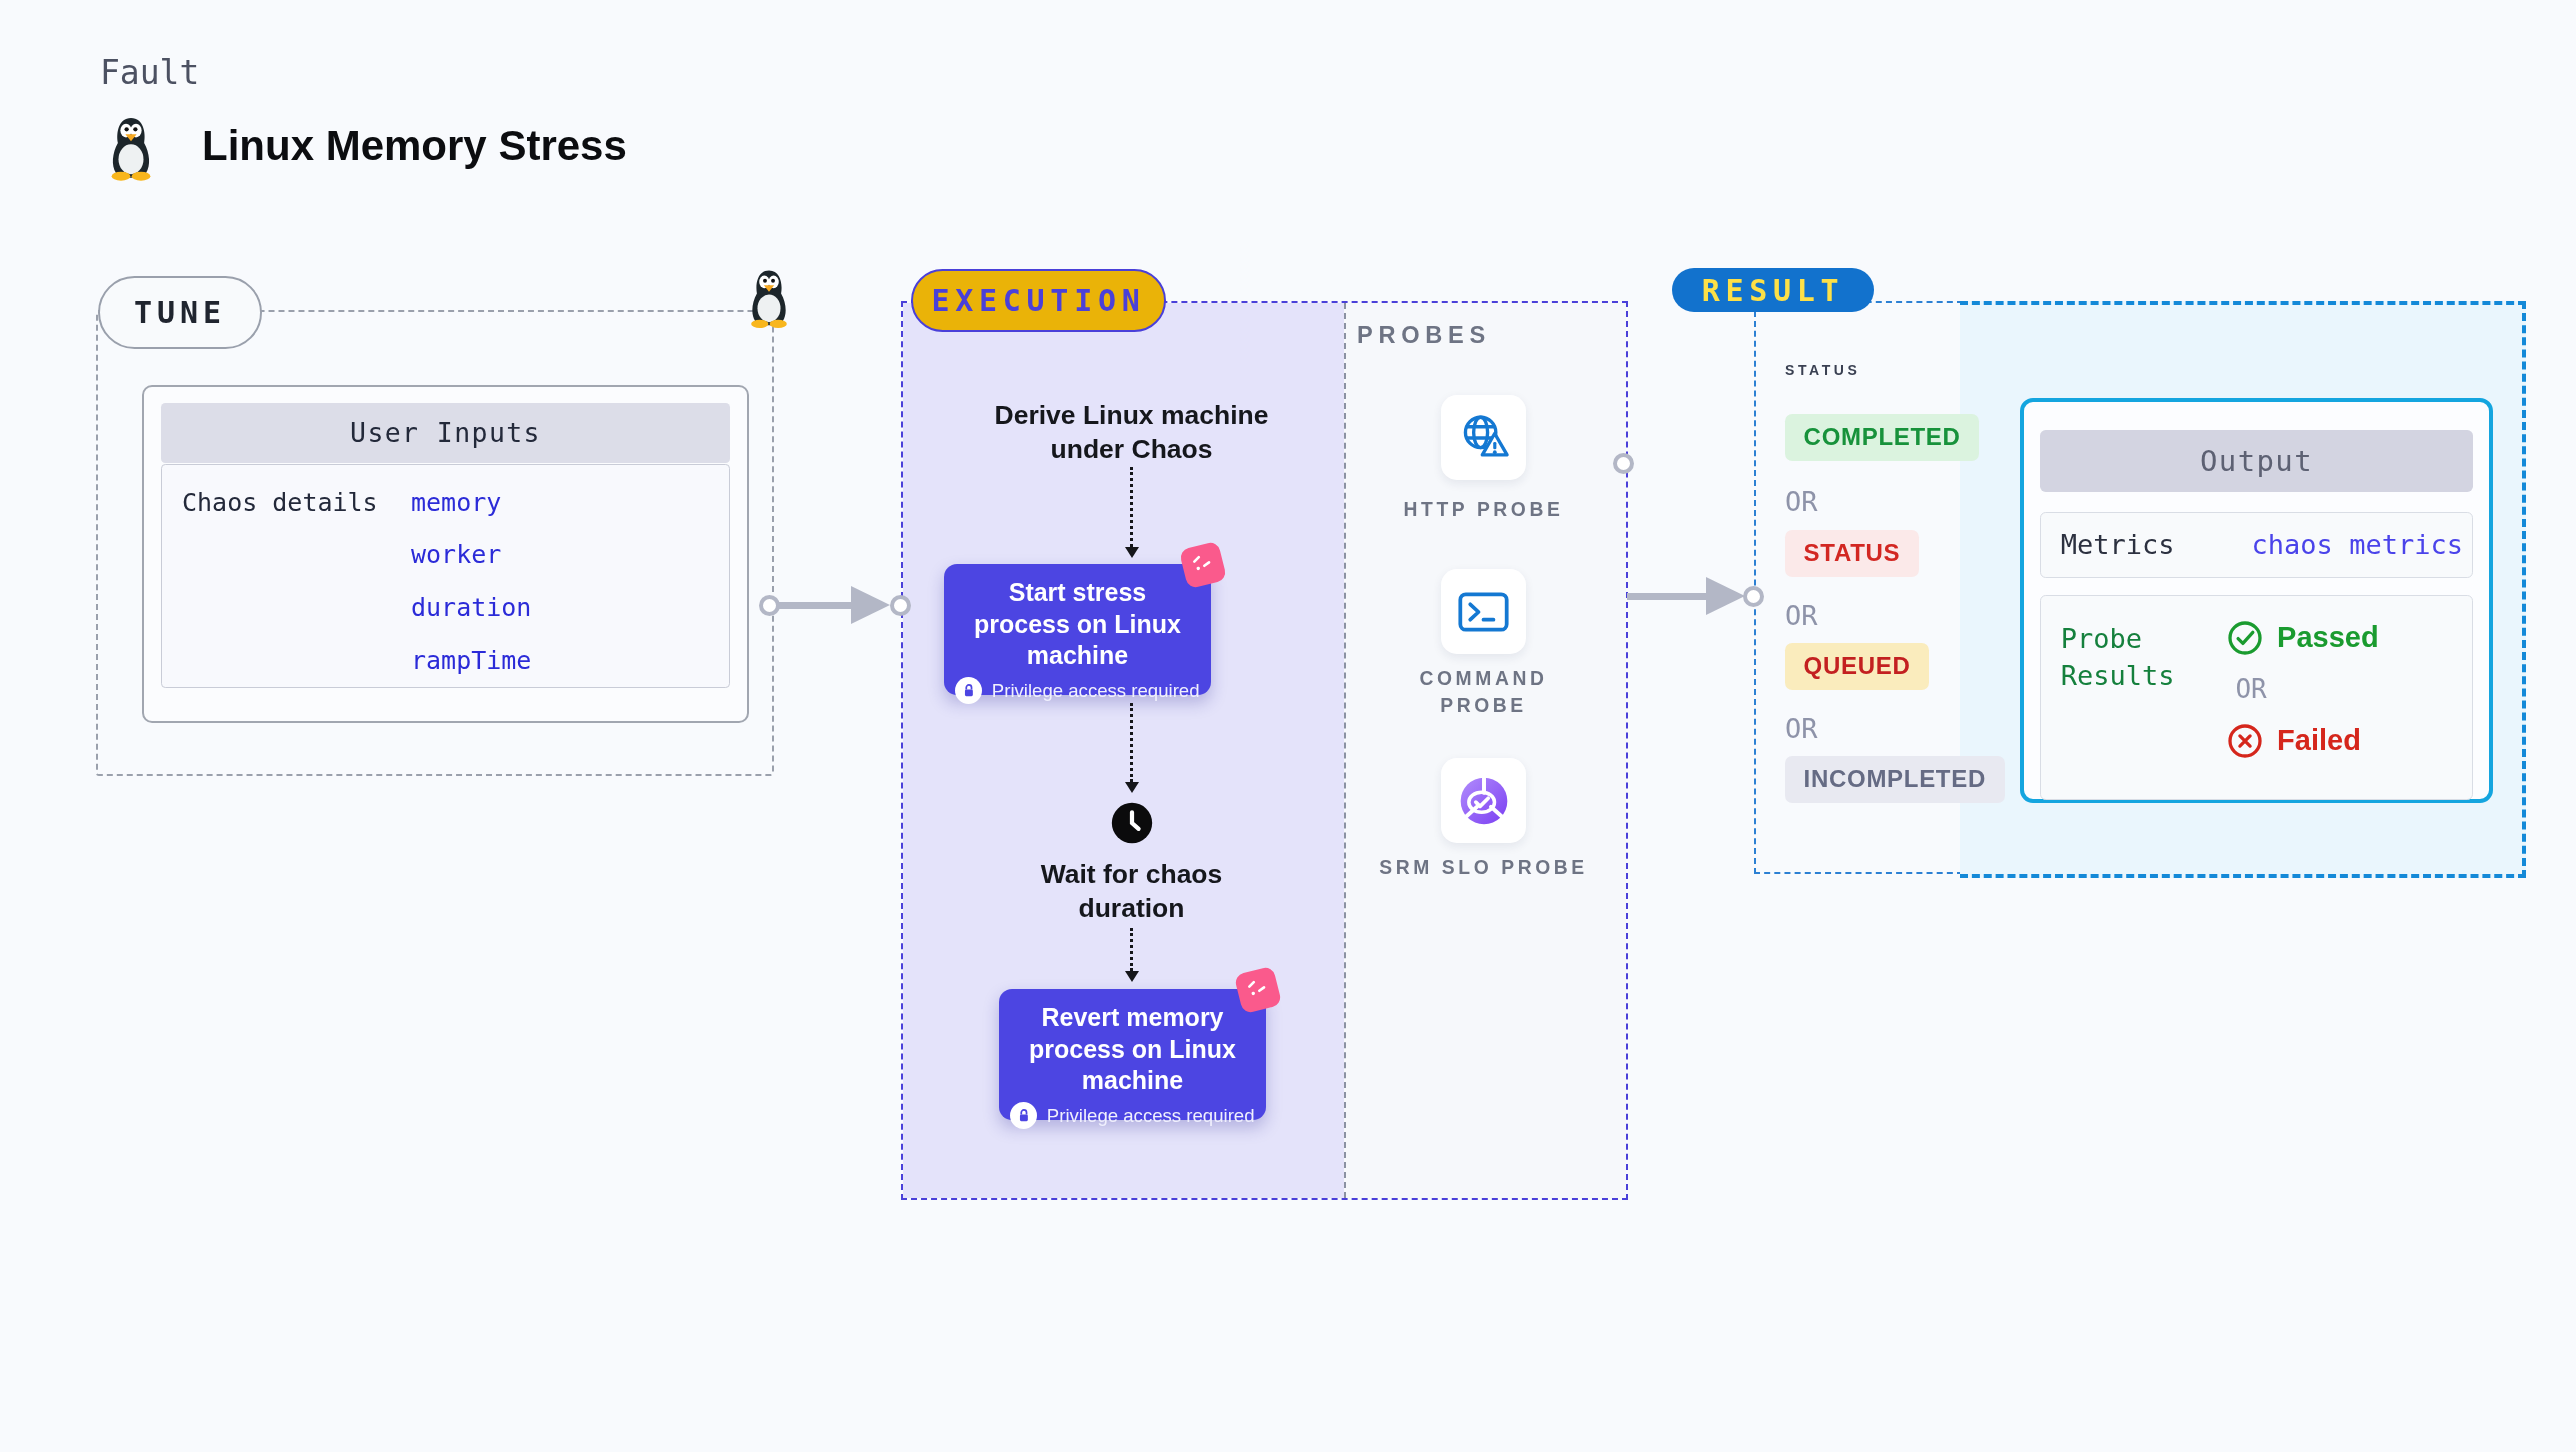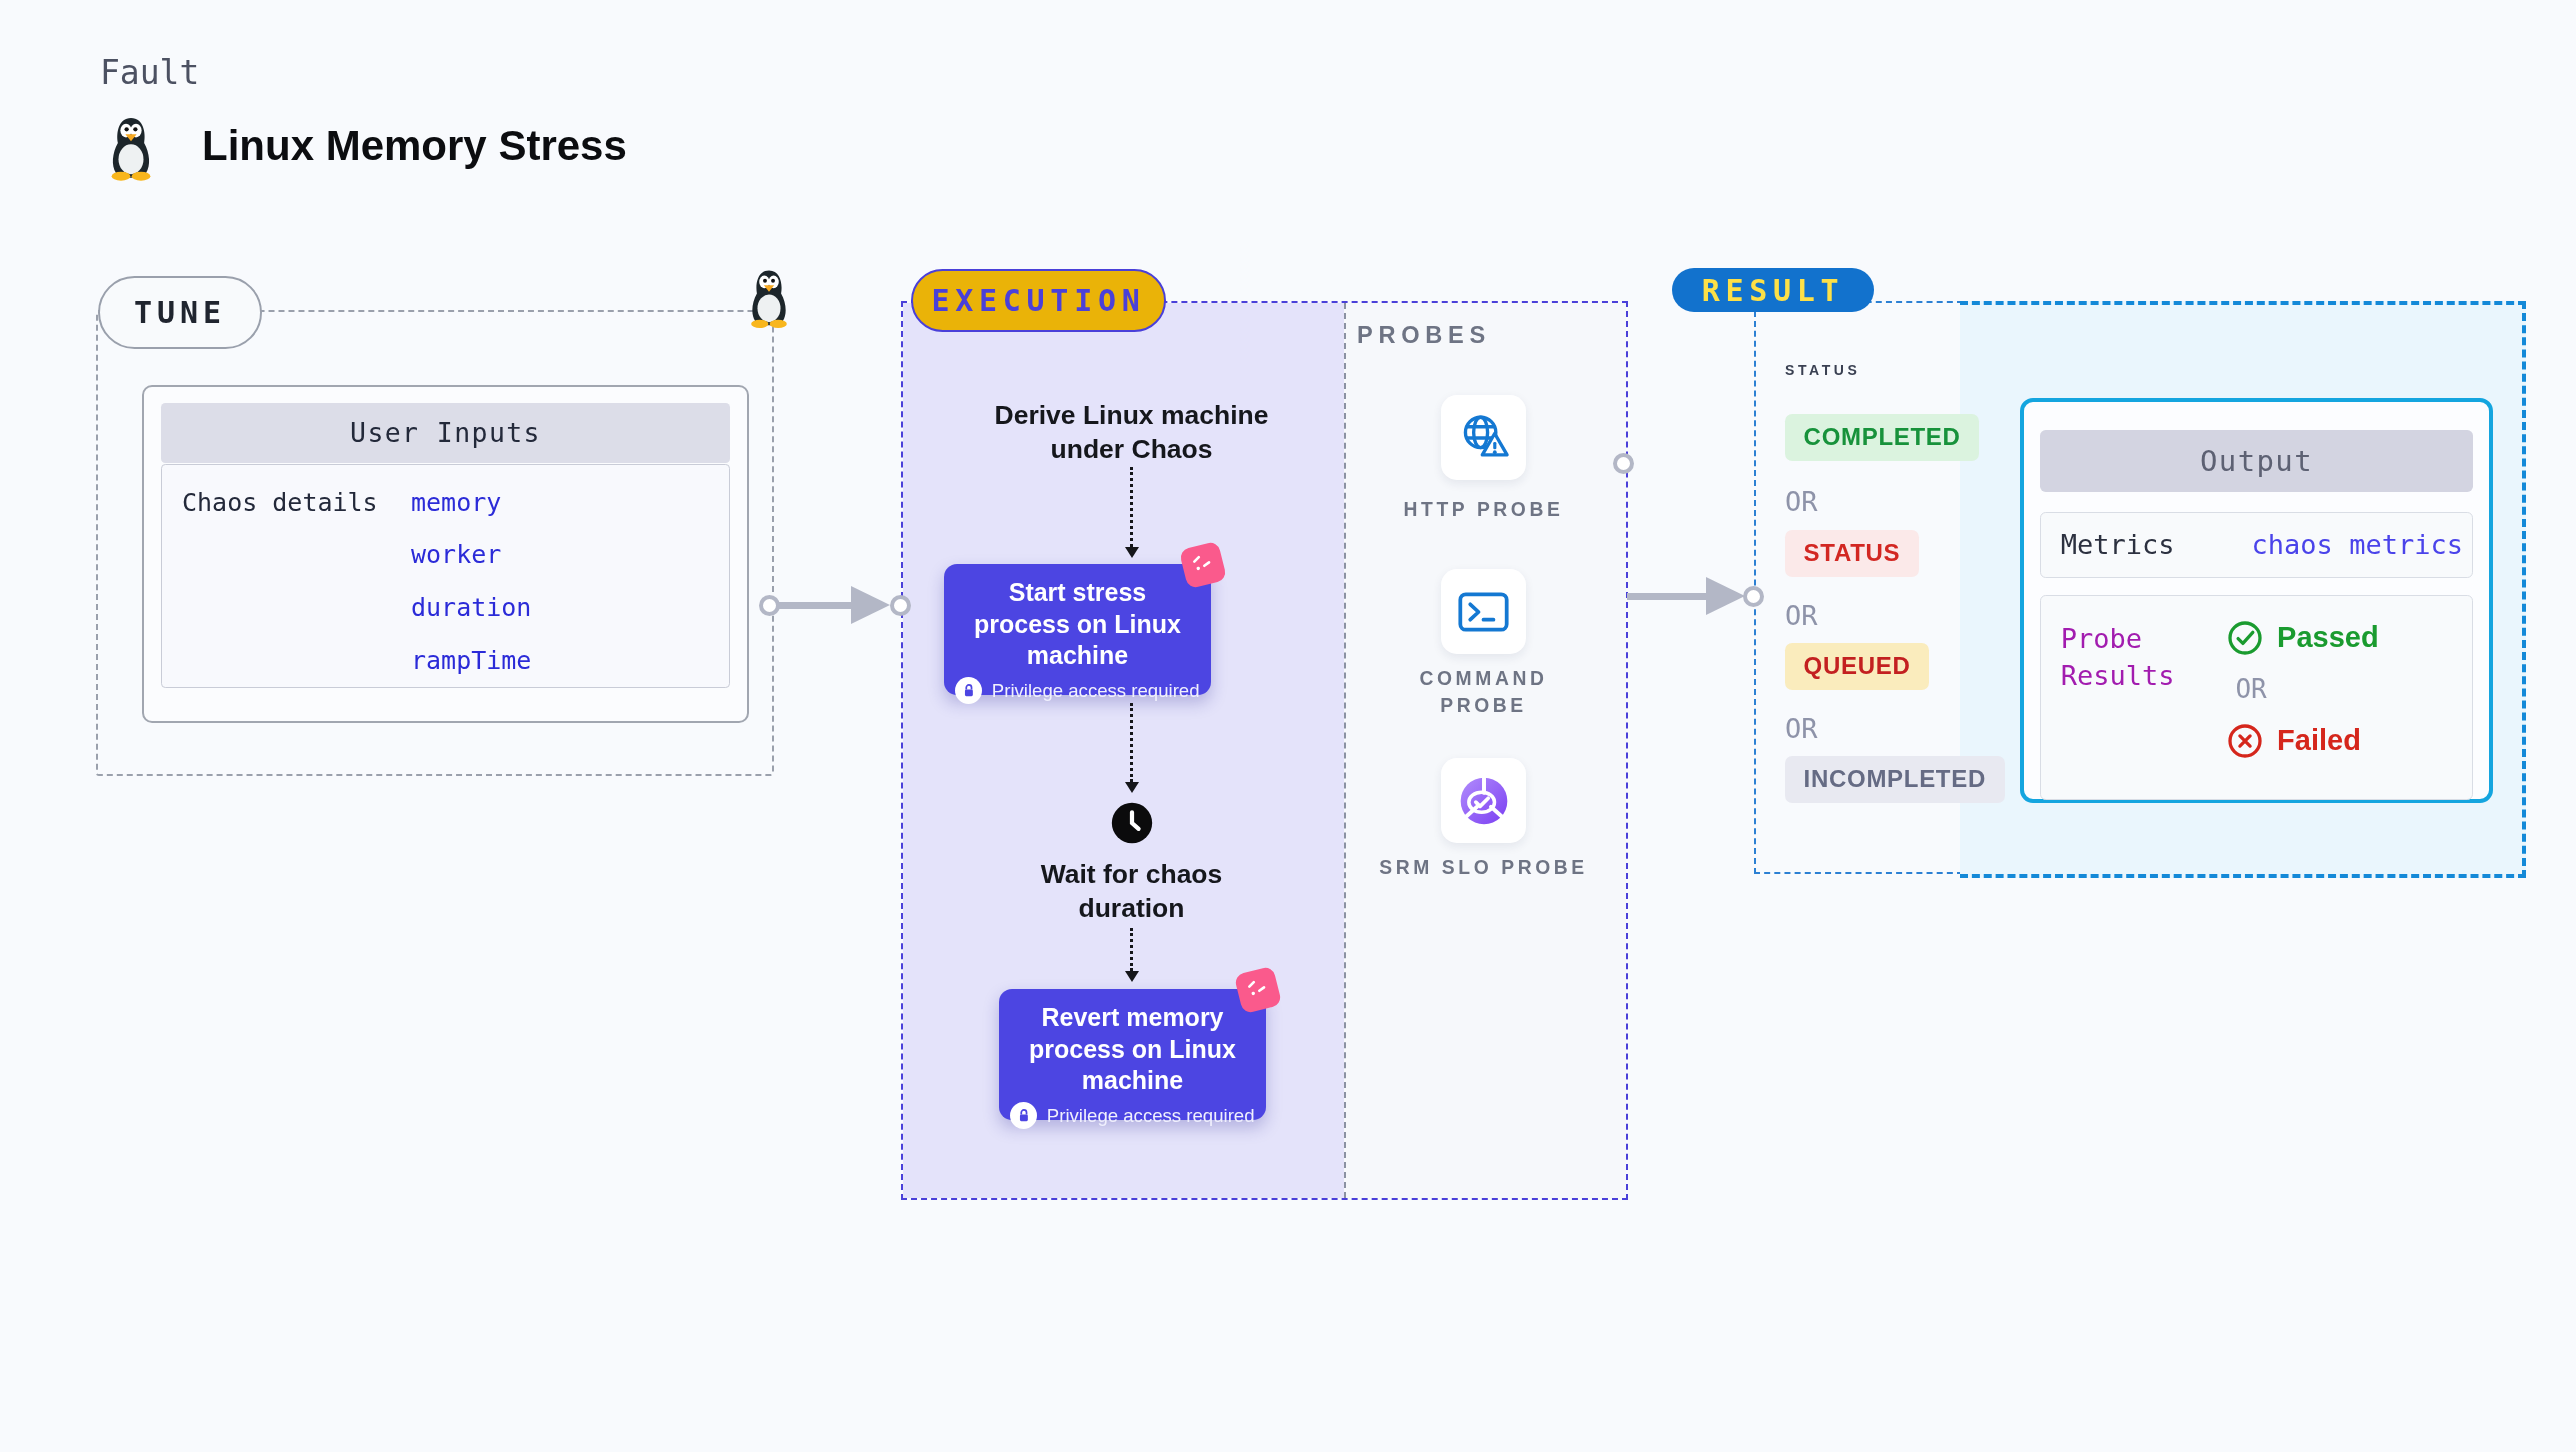--- a/index.html
+++ b/index.html
@@ -98,21 +98,21 @@
   .output-card{position:absolute;left:2020px;top:398px;width:473px;height:405px;background:#fcfdff;
                border:4.3px solid #14a5df;border-radius:13px;box-sizing:border-box;padding:15.8px;}
   .output-header{height:62px;background:#d3d4e1;border-radius:5.7px;display:flex;align-items:center;
                  justify-content:center;font-family:"DejaVu Sans Mono",monospace;font-size:29px;
                  color:#5d6173;letter-spacing:1.4px;margin-top:12px;}
   .output-row{border:1.4px solid #d9dde5;border-radius:5.7px;background:#f8fafc;box-sizing:border-box;}
   .row-metrics{margin-top:20px;height:66px;display:flex;align-items:center;padding-left:20px;}
   .row-metrics .lbl{font-family:"DejaVu Sans Mono",monospace;font-size:27px;color:#2c3140;}
   .row-metrics .val{font-family:"DejaVu Sans Mono",monospace;font-size:27px;color:#4a43ea;margin-left:77px;}
   .row-probe{margin-top:17px;height:205px;display:flex;padding:24px 0 0 20px;}
-  .row-probe .lbl{font-family:"DejaVu Sans Mono",monospace;font-size:27px;color:#a21caf;
+  .row-probe .lbl{font-family:"DejaVu Sans Mono",monospace;font-size:27px;color:#15803d;
                   width:166px;line-height:37px;}
   .pr-right{display:flex;flex-direction:column;}
   .pr-item{display:flex;align-items:center;gap:14.3px;}
   .pr-passed{color:#1a9b2f;font-size:29px;font-weight:800;}
   .pr-failed{color:#d5261c;font-size:29px;font-weight:800;}
   .pr-or{font-family:"DejaVu Sans Mono",monospace;font-size:26px;color:#8e93a9;
          margin:18.6px 0 18.6px 8.6px;}
 </style>
 </head>
 <body>

